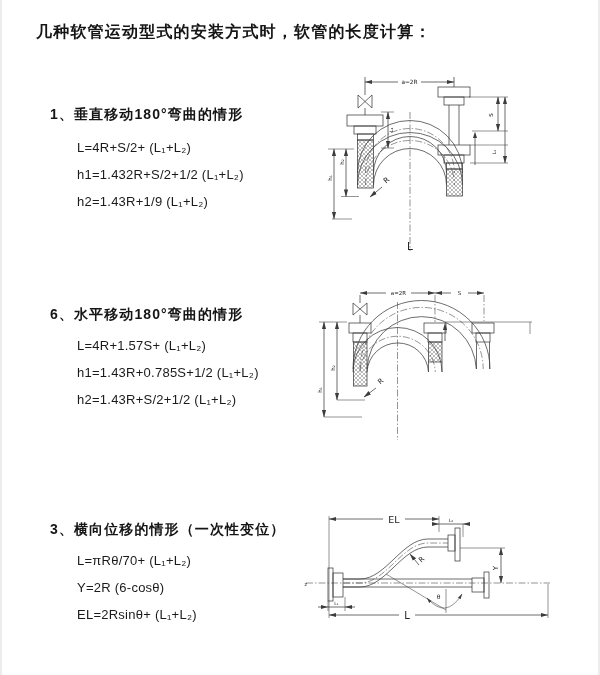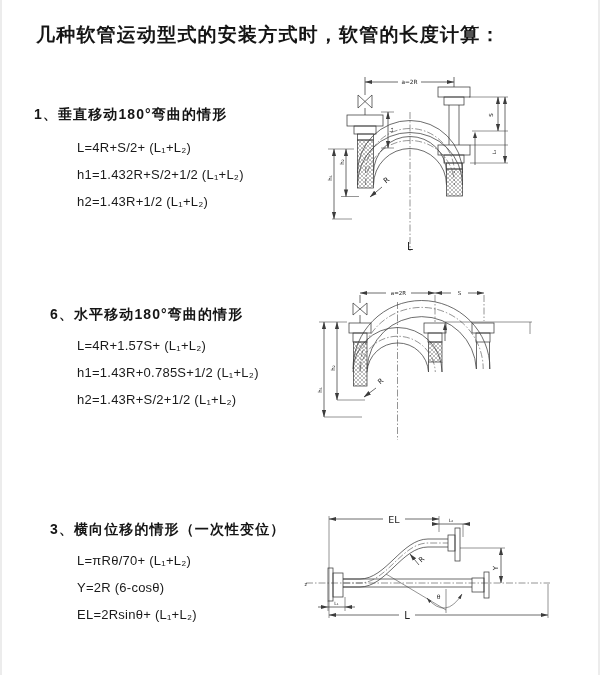--- a/index.html
+++ b/index.html
@@ -1,42 +1,42 @@
 <!DOCTYPE html>
 <html><head>
 <meta charset="utf-8">
 <style>
   html,body{margin:0;padding:0;}
   body{
     width:600px;height:675px;background:#ffffff;position:relative;overflow:hidden;
     font-family:"Liberation Sans","DejaVu Sans",sans-serif;color:#1b1b1b;
   }
   .page{position:absolute;inset:0;background:#fff;border-left:2px solid #ececec;border-right:2px solid #ececec;}
-  .doc-title{position:absolute;left:34px;top:22px;font-size:19px;font-weight:bold;letter-spacing:1.2px;color:#151515;}
+  .doc-title{position:absolute;left:34px;top:22px;font-size:16px;font-weight:bold;letter-spacing:1.2px;color:#151515;}
   .sec-heading{position:absolute;font-size:14px;font-weight:bold;letter-spacing:1.1px;color:#151515;}
   .formulas{position:absolute;left:75px;font-size:13px;line-height:27px;letter-spacing:0.25px;color:#1a1a1a;}
   .formulas div{white-space:pre;}
   svg{position:absolute;}
   svg line, svg path, svg rect, svg polygon, svg polyline{fill:none;stroke:#3c3c3c;stroke-width:0.75;}
   svg text{fill:#222;stroke:none;font-family:"DejaVu Sans",sans-serif;}
   .cl{stroke-dasharray:7 2 1.5 2;stroke-width:0.55;}
   .thin{stroke-width:0.55;}
 </style>
 </head>
 <body>
 
 <div class="page">
 
   <div class="doc-title">几种软管运动型式的安装方式时，软管的长度计算：</div>
 
-  <div class="sec-heading" style="left:32px;top:106px;">1、垂直移动180°弯曲的情形</div>
+  <div class="sec-heading" style="left:48px;top:106px;">1、垂直移动180°弯曲的情形</div>
   <div class="formulas" style="top:134px;">
     <div>L=4R+S/2+ (L₁+L₂)</div>
     <div>h1=1.432R+S/2+1/2 (L₁+L₂)</div>
-    <div>h2=1.43R+1/2 (L₁+L₂)</div>
+    <div>h2=1.43R+1/9 (L₁+L₂)</div>
   </div>
 
   <svg viewBox="300 70 296 192" style="left:300px;top:70px;width:296px;height:192px;">
     <defs>
       <pattern id="br1" width="4" height="4" patternUnits="userSpaceOnUse">
         <path d="M0,0 L4,4 M4,0 L0,4" style="stroke:#6a6a6a;stroke-width:0.45;"></path>
       </pattern>
       <marker id="ar1" markerWidth="10" markerHeight="10" viewBox="0 0 10 10" refX="9.5" refY="5" orient="auto-start-reverse">
         <path d="M0,2.2 L10,5 L0,7.8 Z" style="fill:#3c3c3c;stroke:none;"></path>
       </marker>

